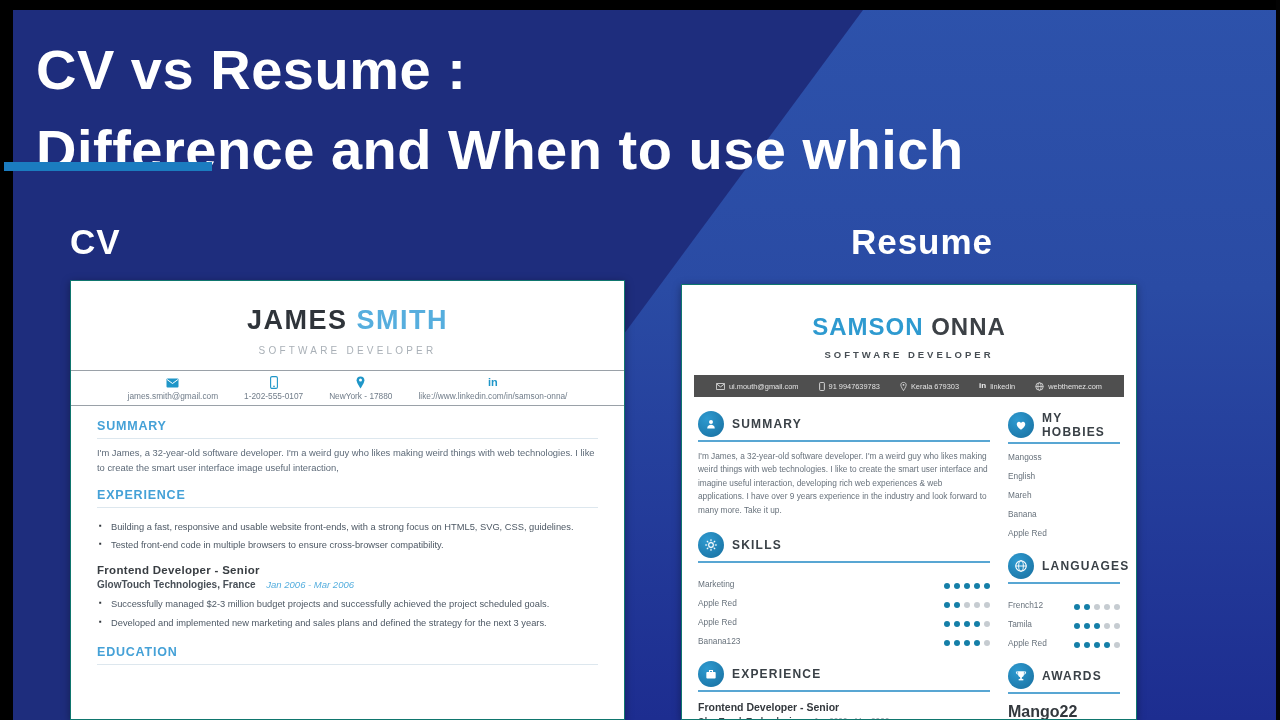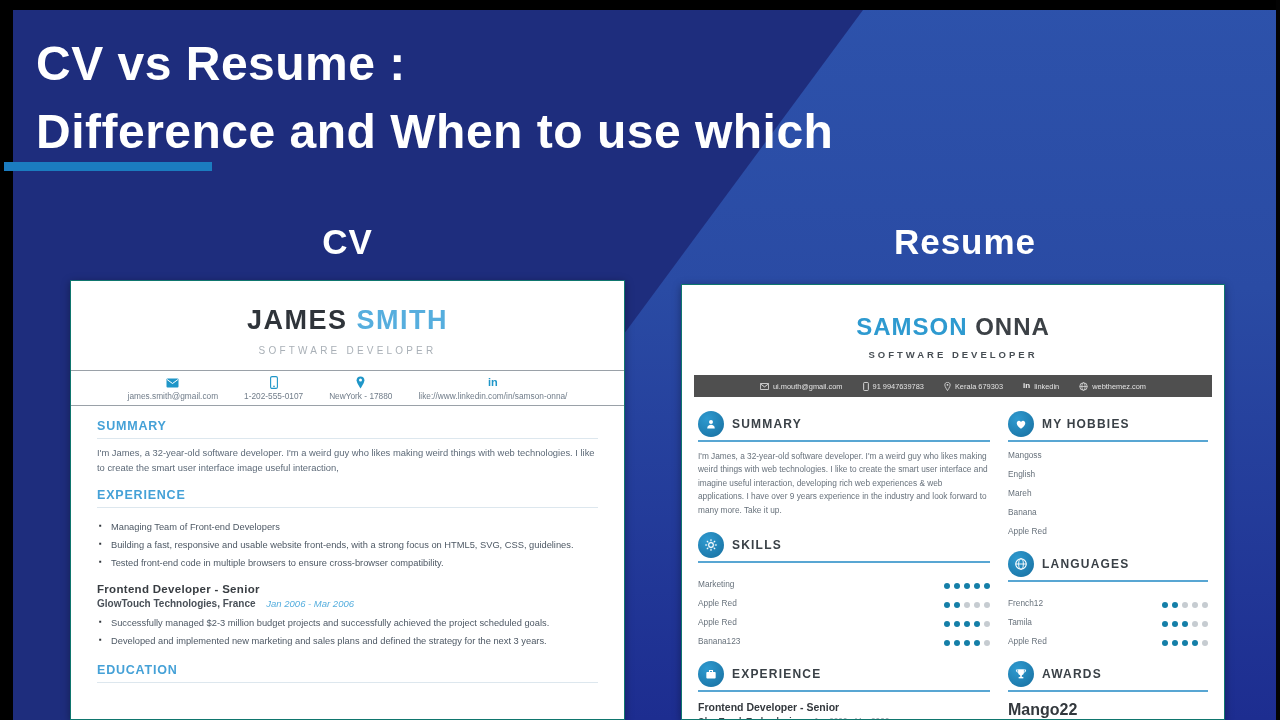--- a/index.html
+++ b/index.html
@@ -13,31 +13,31 @@
   .bg-diagonal{
     position:absolute;inset:0;
     background:linear-gradient(180deg,#2d52ab 0%,#2a4ba4 40%,#1d2d90 100%);
     clip-path:polygon(68% 0,100% 0,100% 100%,26.5% 100%);
   }
   .frame-top{position:absolute;left:0;top:0;width:100%;height:10px;background:#000;}
   .frame-left{position:absolute;left:0;top:0;width:13px;height:100%;background:#000;}
   .frame-right{position:absolute;right:0;top:0;width:4px;height:100%;background:#030303;}
 
   .slide-title{position:absolute;left:36px;top:30px;color:#fff;font-weight:bold;
-    font-size:48px;line-height:1.42;letter-spacing:.5px;}
+    font-size:56px;line-height:1.42;letter-spacing:.5px;}
   .title-underline{position:absolute;left:4px;top:162px;width:208px;height:9px;background:#1b7cc0;}
 
   .doc-label{position:absolute;color:#fff;font-weight:bold;font-size:35px;letter-spacing:1px;}
-  .doc-label.cv{left:70px;width:555px;top:222px;text-align:center;}
-  .doc-label.resume{left:698px;width:534px;top:222px;text-align:center;}
+  .doc-label.cv{left:70px;width:555px;top:222px;text-align:left;}
+  .doc-label.resume{left:655px;width:534px;top:222px;text-align:center;}
 
   .doc{position:absolute;background:#fff;overflow:hidden;border:1px solid #0f766e;
        box-shadow:0 2px 8px rgba(0,0,0,.35);box-sizing:border-box;}
   .doc.cv-doc{left:70px;top:280px;width:555px;height:440px;}
-  .doc.resume-doc{left:681px;top:284px;width:544px;height:436px;}
+  .doc.resume-doc{left:681px;top:284px;width:456px;height:436px;}
 
   
   .cv-name{margin-top:24px;text-align:center;font-size:27px;font-weight:bold;letter-spacing:1.5px;color:#2f343a;}
   .cv-name .last{color:#56aede;}
   .cv-role{margin-top:9px;text-align:center;font-size:10px;letter-spacing:3.2px;color:#a9b0b7;}
   .cv-hr{border:none;border-top:1px solid #9aa1a8;margin:14px 0 0 0;}
   .cv-contacts{display:flex;justify-content:center;align-items:flex-start;gap:26px;padding:5px 0 4px 0;}
   .cv-contact{display:flex;flex-direction:column;align-items:center;gap:2px;}
   .cv-contact .txt{font-size:8.3px;color:#707c89;}
   .cv-contact .ic{height:13px;display:flex;align-items:center;}
@@ -149,21 +149,20 @@
   <hr class="cv-hr" style="margin-top:0;">
 
   <div class="cv-body">
     <div class="cv-h">SUMMARY</div>
     <div class="cv-p">I'm James, a 32-year-old software developer. I'm a weird guy who likes making weird things with web technologies. I like to create the smart user interface image useful interaction,</div>
 
     <div class="cv-h">EXPERIENCE</div>
 
     <div class="cv-job">
       <ul class="cv-bullets">
-        <li>Managing Team of Front-end Developers</li>
         <li>Building a fast, responsive and usable website front-ends, with a strong focus on HTML5, SVG, CSS, guidelines.</li>
         <li>Tested front-end code in multiple browsers to ensure cross-browser compatibility.</li>
       </ul>
     </div>
 
     <div class="cv-job">
       <div class="cv-job-title">Frontend Developer - Senior</div>
       <div class="cv-job-line">
         <span class="cv-company">GlowTouch Technologies, France</span>
         <span class="cv-dates">Jan 2006 - Mar 2006</span>

